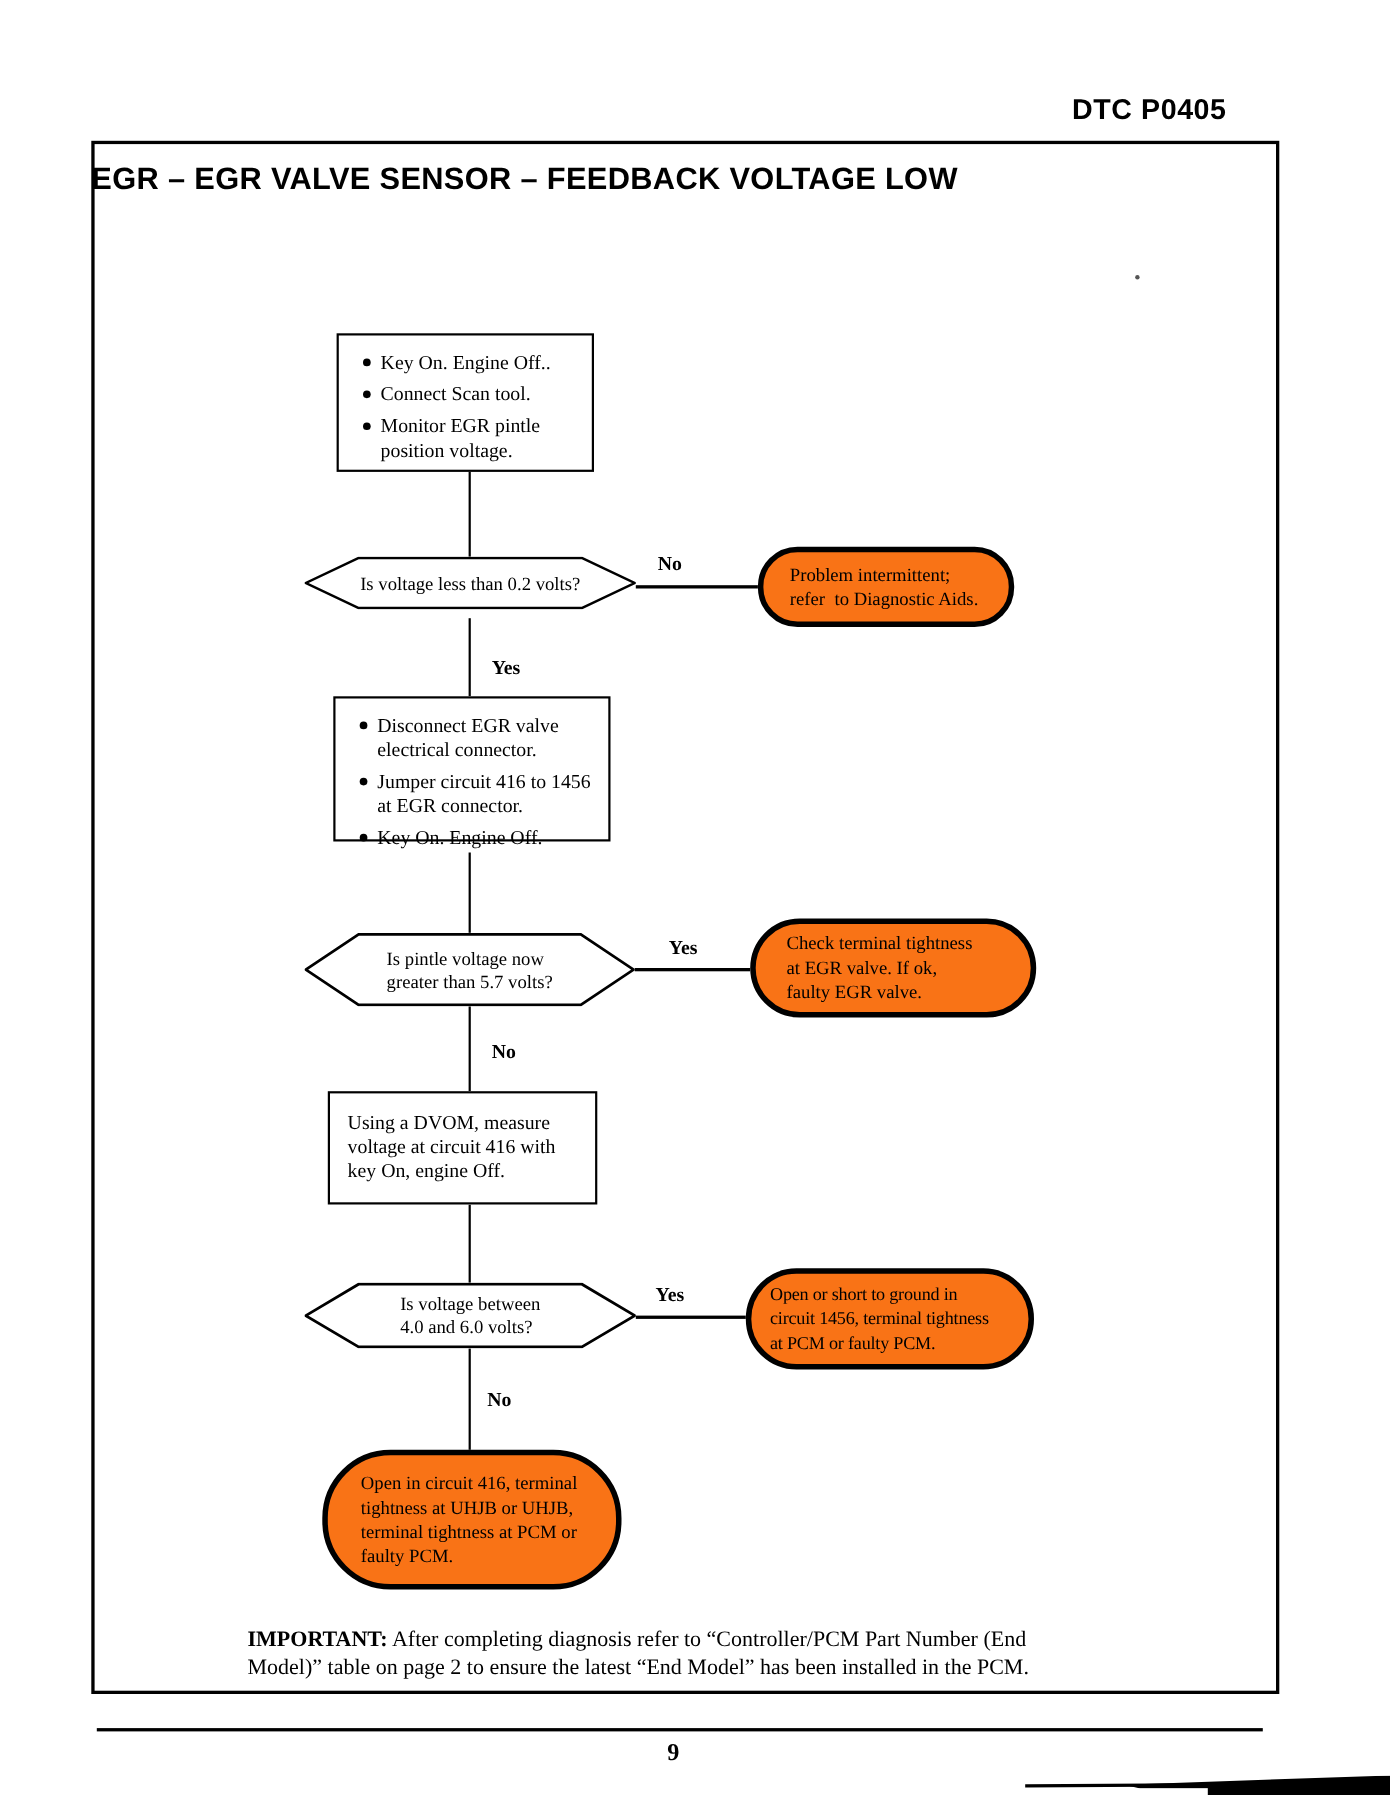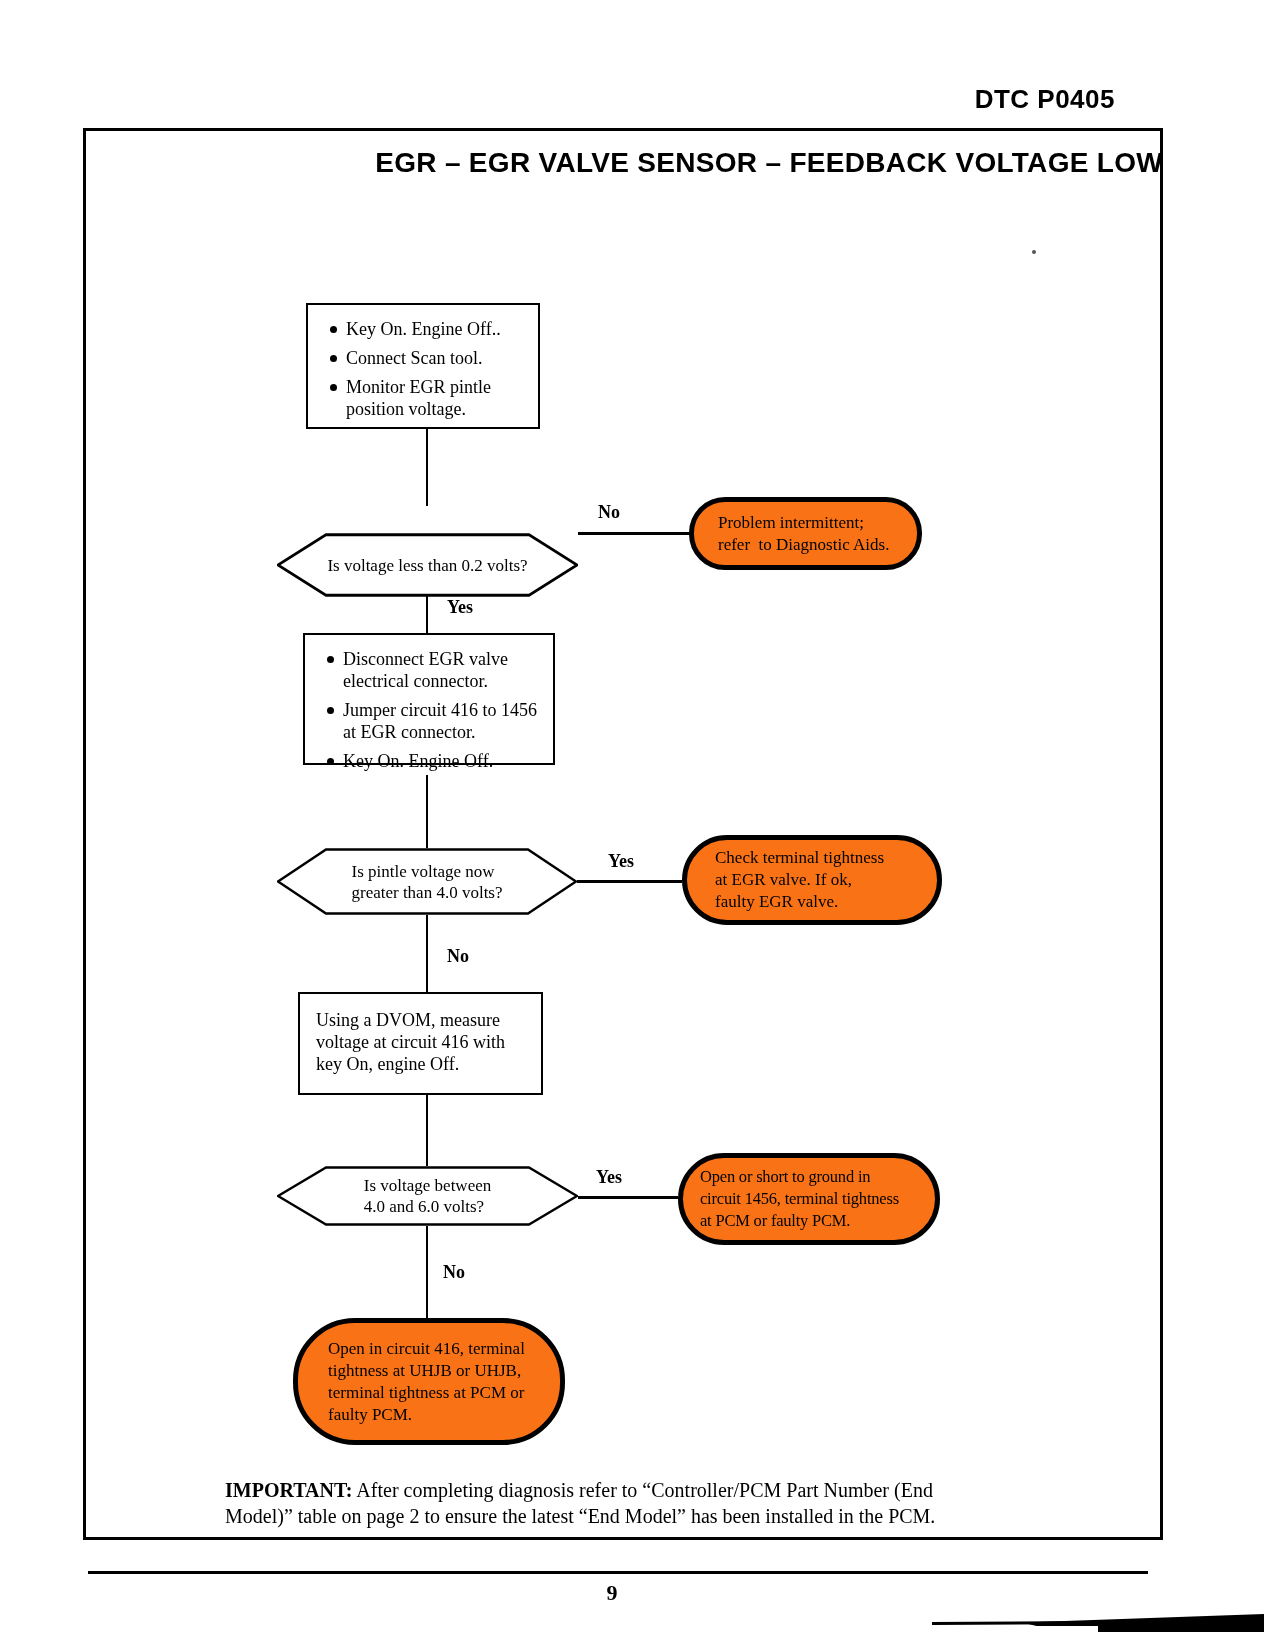--- a/index.html
+++ b/index.html
@@ -12,21 +12,21 @@
   .dtc-code{
     position:absolute;left:860px;top:84px;width:255px;text-align:right;
     font-family:"Liberation Sans","DejaVu Sans",sans-serif;
     font-weight:bold;font-size:26px;letter-spacing:.5px;
   }
   .frame{
     position:absolute;left:83px;top:128px;width:1080px;height:1412px;
     border:3px solid #000;box-sizing:border-box;
   }
   .diagram-title{
-    position:absolute;left:83px;top:147px;width:1080px;text-align:right;
+    position:absolute;left:83px;top:147px;width:1080px;text-align:left;
     font-family:"Liberation Sans","DejaVu Sans",sans-serif;
     font-weight:bold;font-size:28px;letter-spacing:.3px;
   }
   
   .process{
     position:absolute;border:2px solid #000;box-sizing:border-box;
     background:#fff;font-size:18px;line-height:22px;
   }
   .process .bullet-row{display:flex;margin-bottom:7px;}
   .bullet-dot{
@@ -38,21 +38,21 @@
   #box1{left:306px;top:303px;width:234px;height:126px;padding:13px 6px 20px 22px;}
   #box2{left:303px;top:633px;width:252px;height:132px;padding:13px 6px 6px 22px;}
   #box3{left:298px;top:992px;width:245px;height:103px;padding:15px 4px 4px 16px;}
   
   .decision{position:absolute;}
   .hex-svg{position:absolute;inset:0;width:100%;height:100%;}
   .decision-inner{
     position:absolute;inset:0;display:flex;align-items:center;justify-content:center;
   }
   .decision-text{font-size:17px;line-height:21px;text-align:left;white-space:pre;}
-  #hex1{left:277px;top:533px;width:301px;height:64px;}
+  #hex1{left:277px;top:506px;width:301px;height:48px;}
   #hex2{left:277px;top:848px;width:300px;height:67px;}
   #hex3{left:277px;top:1166px;width:301px;height:60px;}
   
   .terminal{
     position:absolute;border:5px solid #000;box-sizing:border-box;background:#f97316;
     display:flex;align-items:center;
   }
   .terminal-text{font-size:17px;line-height:22px;white-space:pre;}
   #cap1{left:689px;top:497px;width:233px;height:73px;border-radius:36px;padding-left:24px;}
   #cap2{left:682px;top:835px;width:260px;height:90px;border-radius:45px;padding-left:28px;}
@@ -160,21 +160,21 @@
         <span class="bullet-text">Key On. Engine Off.</span>
       </div>
     </div>
 
   <div class="decision" id="hex2">
     <svg class="hex-svg" viewBox="0 0 300 67" preserveAspectRatio="none">
       <polygon points="1,33.5 49,1.5 251,1.5 299,33.5 251,65.5 49,65.5" fill="#fff" stroke="#000" stroke-width="2.5"></polygon>
     </svg>
     <div class="decision-inner">
         <div class="decision-text">Is pintle voltage now
-greater than 4.0 volts?</div>
+greater than 5.7 volts?</div>
       </div>
   </div>
   <span class="branch-label" style="left:608px;top:851px">Yes</span>
   <span class="branch-label" style="left:447px;top:946px">No</span>
 
   <div class="terminal" id="cap2">
     <div class="terminal-text">Check terminal tightness
 at EGR valve. If ok,
 faulty EGR valve.</div>
   </div>

